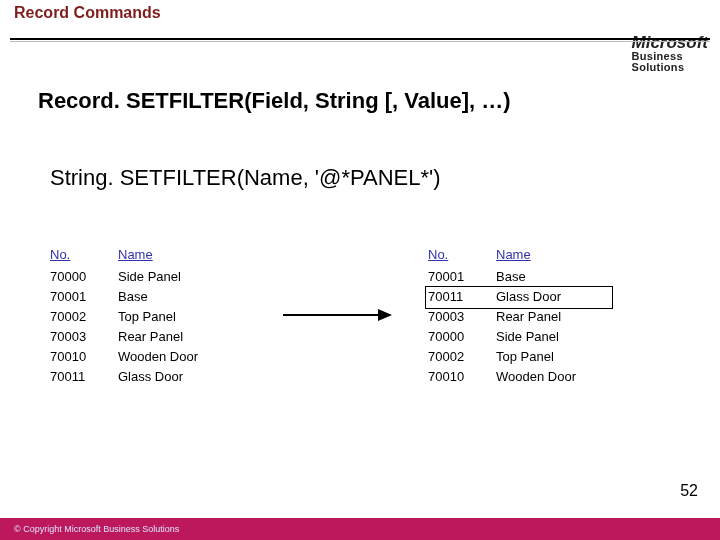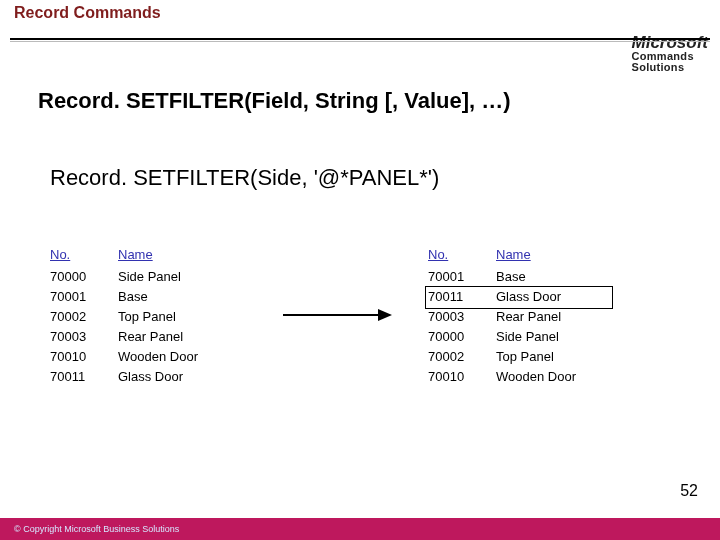--- a/index.html
+++ b/index.html
@@ -143,30 +143,30 @@
 </style>
 </head>
 <body>
 
 <div class="slide">
 
   <div class="title">Record Commands</div>
 
   <div class="logo">
     <div class="ms">Microsoft</div>
-    <div class="biz">Commands</div>
+    <div class="biz">Business</div>
     <div class="biz">Solutions</div>
   </div>
 
   <div class="rule"></div>
   <div class="subrule"></div>
 
   <div class="signature">Record. SETFILTER(Field, String [, Value], …)</div>
 
-  <div class="example">Record. SETFILTER(Side, '@*PANEL*')</div>
+  <div class="example">String. SETFILTER(Name, '@*PANEL*')</div>
 
   <div class="tables">
 
     <div class="col-wrap left-block">
       <div class="col no-col">
         <span class="hdr">No.</span>
         <span>70000</span>
         <span>70001</span>
         <span>70002</span>
         <span>70003</span>

